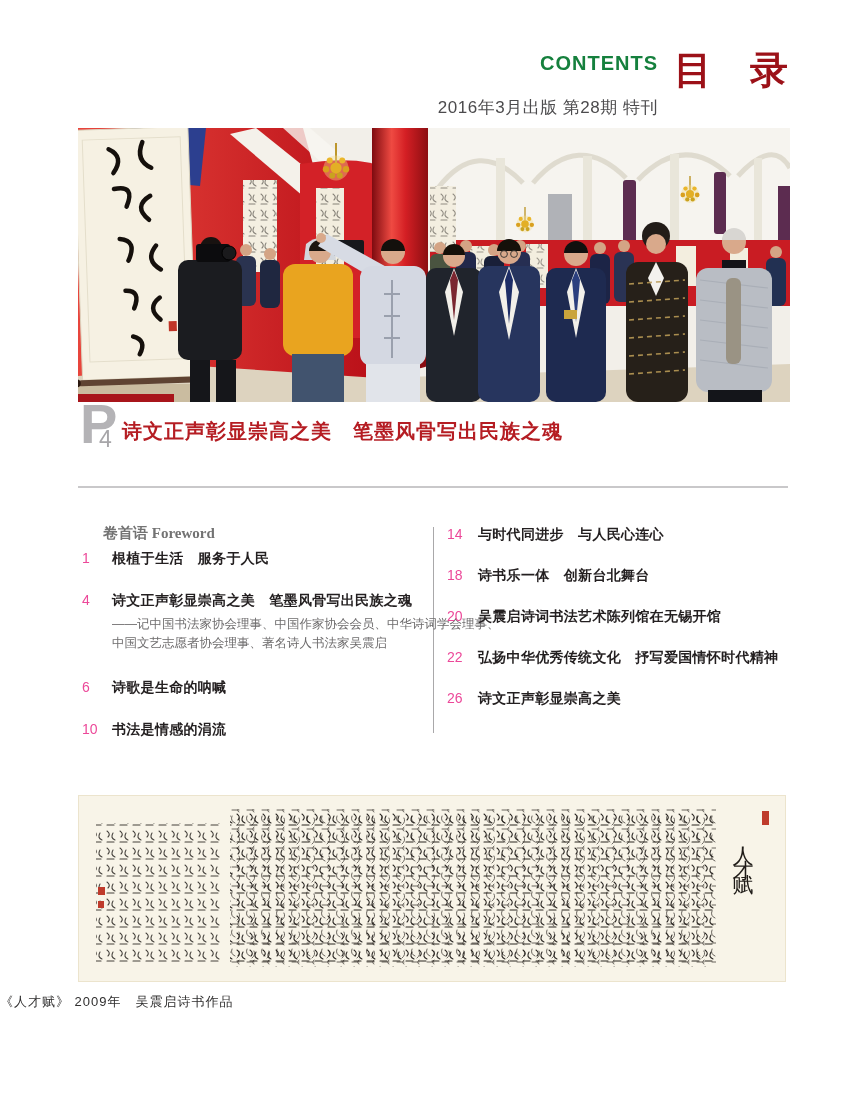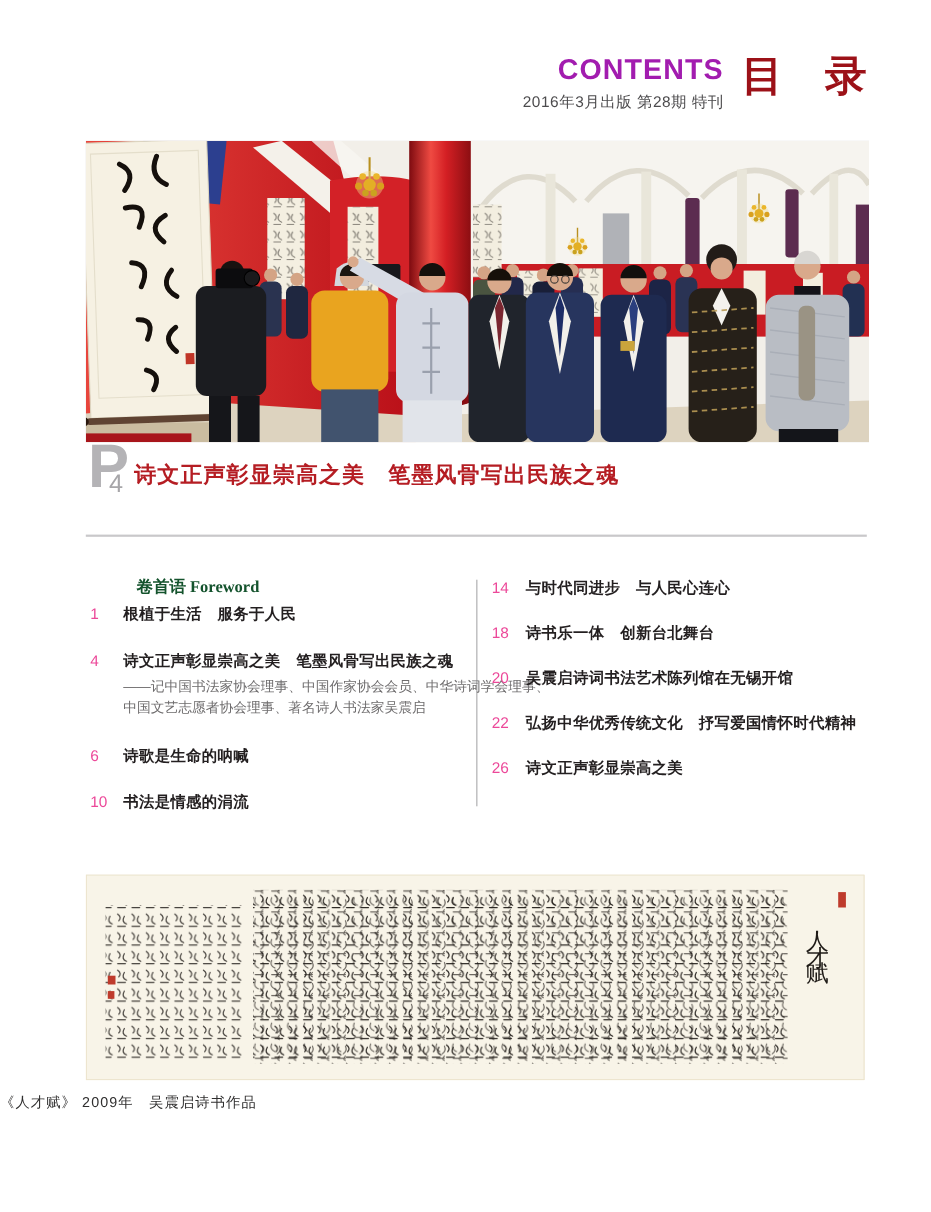--- a/index.html
+++ b/index.html
@@ -7,23 +7,23 @@
     width:846px;height:1102px;position:relative;background:#ffffff;
     font-family:"Liberation Sans",sans-serif;overflow:hidden;
     -webkit-font-smoothing:antialiased;
   }
   .abs{position:absolute;}
 
   
   .masthead{position:absolute;top:50px;right:58px;display:flex;align-items:flex-start;}
   .masthead-en{display:flex;flex-direction:column;align-items:flex-end;margin-right:16px;}
   .contents-en{
-    font-size:26px;font-weight:bold;letter-spacing:1px;color:#a21caf;line-height:26px;
-  }
-  .issue-line{font-size:14px;color:#4c4b4d;margin-top:8px;letter-spacing:0.5px;}
+    font-size:20px;font-weight:bold;letter-spacing:1px;color:#15803d;line-height:26px;
+  }
+  .issue-line{font-size:17px;color:#4c4b4d;margin-top:20px;letter-spacing:0.5px;}
   .contents-cn{
     font-size:38px;font-weight:bold;color:#9c1118;line-height:46px;
     font-family:Liberation Mono, monospace;white-space:pre;
   }
 
   
   .photo-wrap{left:78px;top:128px;width:712px;height:274px;overflow:hidden;background:#ddd;}
   .photo-wrap svg{display:block;}
 
   
@@ -34,22 +34,22 @@
     position:absolute;left:42px;top:14px;font-size:20px;font-weight:bold;color:#b51d23;
     font-family:"Liberation Sans",sans-serif;white-space:nowrap;letter-spacing:1px;
   }
   .rule{left:78px;top:486px;width:710px;height:2px;background:#c9c8ca;}
 
   
   .toc-divider{left:433px;top:527px;width:1px;height:206px;background:#a9a8aa;}
   .toc-left{left:82px;top:524px;width:345px;}
   .toc-right{left:447px;top:526px;width:345px;}
   .toc-section-header{
-    font-family:"Liberation Serif",serif;font-weight:bold;font-size:15px;color:#14532d;
-    margin-left:42px;margin-bottom:7px;white-space:nowrap;
+    font-family:"Liberation Serif",serif;font-weight:bold;font-size:15px;color:#737373;
+    margin-left:21px;margin-bottom:7px;white-space:nowrap;
   }
   .toc-item{display:flex;align-items:baseline;white-space:nowrap;}
   .toc-num{
     width:30px;flex:0 0 30px;font-size:14px;color:#ec4899;
     font-family:"Liberation Sans",sans-serif;
   }
   .toc-right .toc-num{width:31px;flex-basis:31px;}
   .toc-title{
     font-family:"Liberation Serif",serif;font-weight:bold;font-size:14px;color:#231f20;
     letter-spacing:0.3px;

